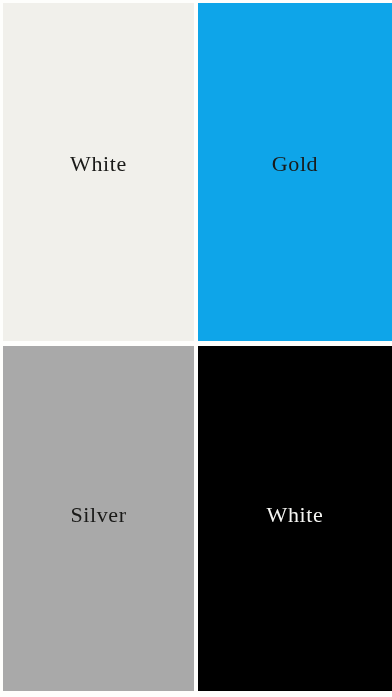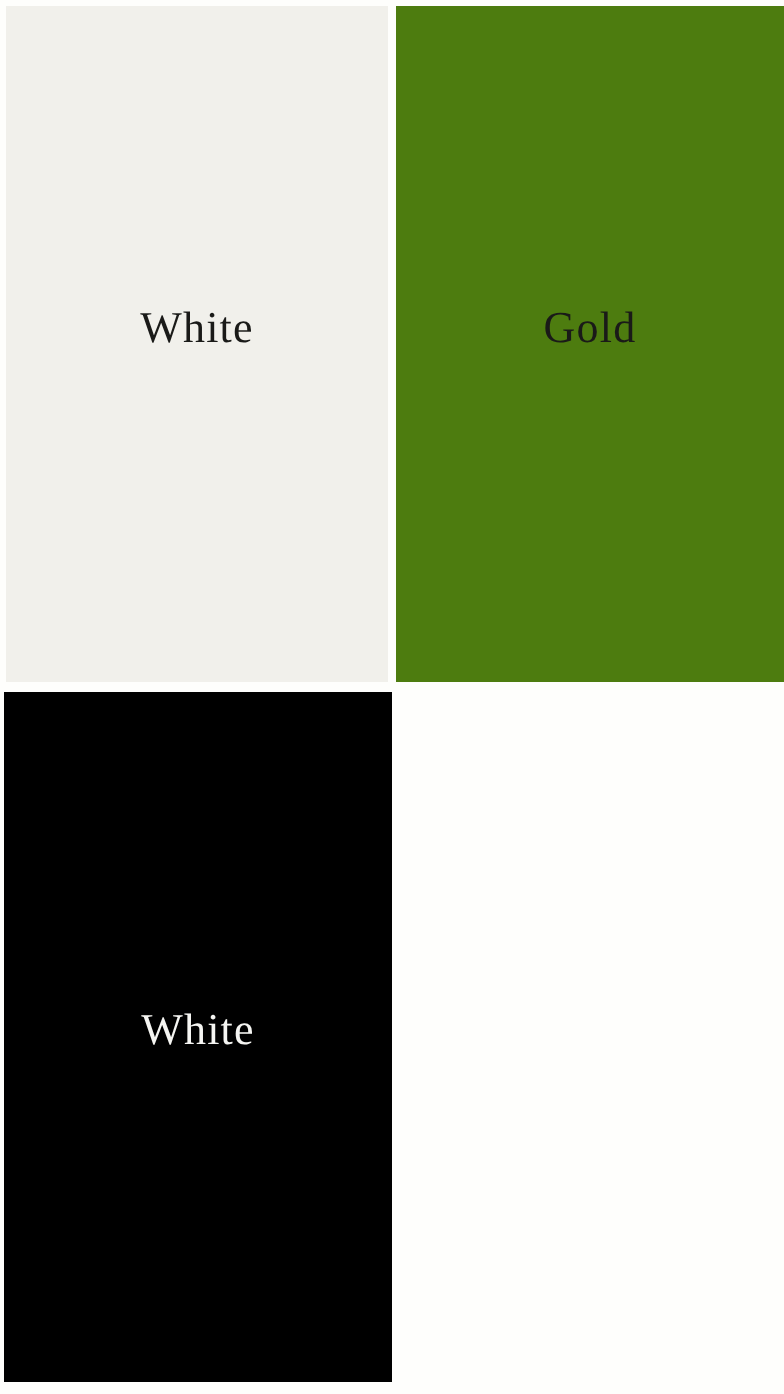--- a/index.html
+++ b/index.html
@@ -74,25 +74,30 @@
 
 <div class="palette-grid">
 
   <div class="swatch swatch-white">
     <div class="swatch-fill" style="background: rgb(241, 240, 235);">
       <span class="swatch-label" style="color: rgb(26, 26, 24);">White</span>
     </div>
   </div>
 
   <div class="swatch swatch-gold">
-    <div class="swatch-fill" style="background: #4d7c0f; align-items: center;">
+    <div class="swatch-fill" style="background: #0ea5e9; align-items: center;">
       <span class="swatch-label" style="color: rgb(26, 26, 24);">Gold</span>
     </div>
   </div>
 
+  <div class="swatch swatch-silver">
+    <div class="swatch-fill" style="background: rgb(169, 169, 169);">
+      <span class="swatch-label" style="color: rgb(26, 26, 24);">Silver</span>
+    </div>
+  </div>
 
   <div class="swatch swatch-black">
     <div class="swatch-fill" style="background: rgb(0, 0, 0);">
       <span class="swatch-label" style="color: rgb(245, 245, 242);">White</span>
     </div>
   </div>
 
 </div>
 
 </body></html>

